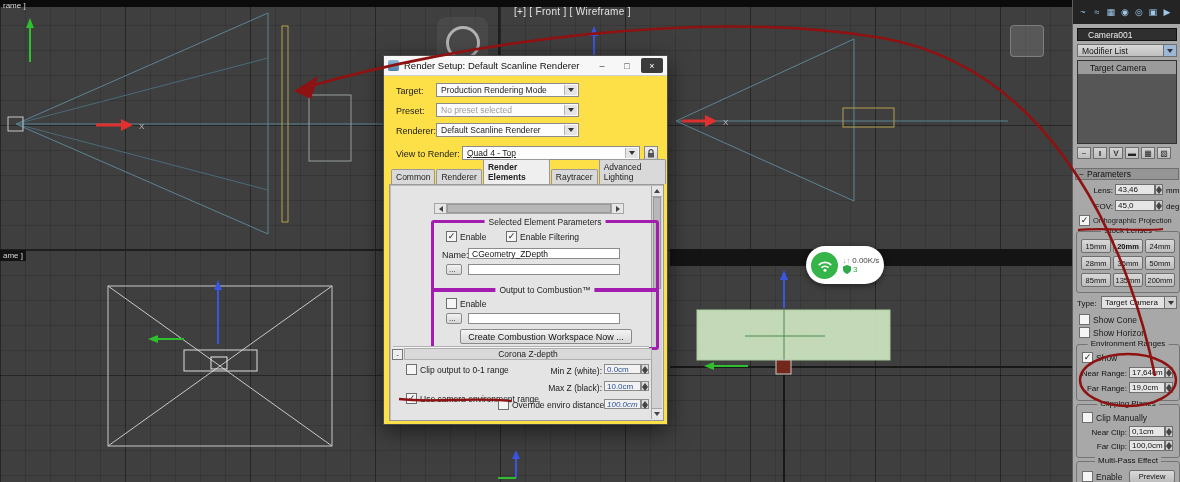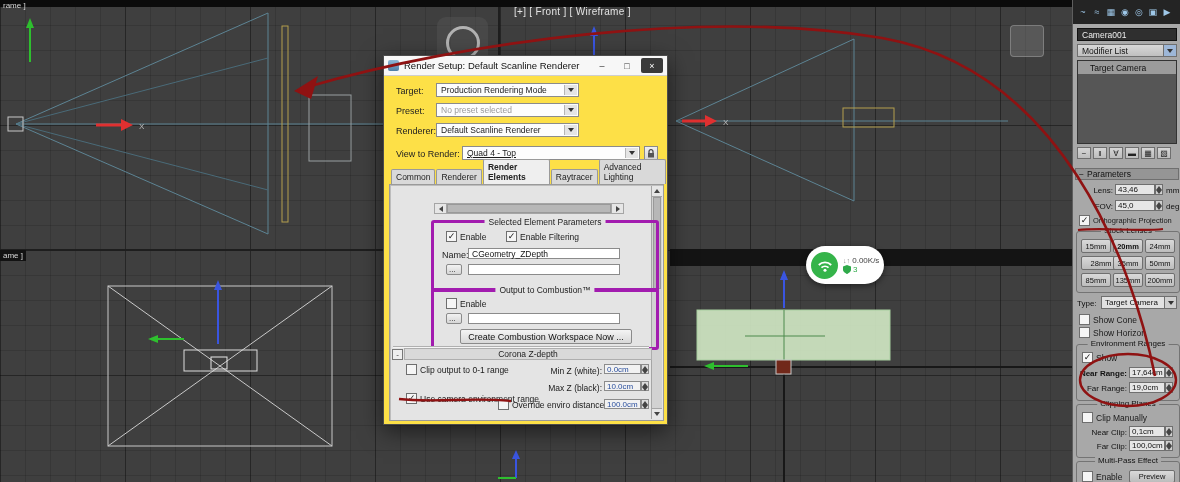--- a/index.html
+++ b/index.html
@@ -99,21 +99,21 @@
   .minibox{position:absolute;width:9px;height:9px;background:#eee;border:1px solid #777;font-size:8px;
     display:flex;align-items:center;justify-content:center;color:#333;}
   .rlabel{position:absolute;font-size:8.5px;color:#1a1a1a;text-align:right;}
 
   
   .panel{position:absolute;left:1072px;top:0;width:108px;height:482px;background:#a8a8a8;z-index:40;
     border-left:1px solid #5e5e5e;font-size:8.5px;box-sizing:border-box;}
   .ptool{position:absolute;left:0;top:0;width:108px;height:24px;background:#242424;display:flex;align-items:center;padding-left:3px;box-sizing:border-box;}
   .ticon{width:14px;height:15px;color:#9ec7e8;font-size:9px;display:flex;align-items:center;justify-content:center;}
   .namef{position:absolute;left:4px;top:28px;width:100px;height:13px;background:#2f2f2f;color:#eee;
-    font-size:8.5px;display:flex;align-items:center;padding-left:4px;box-sizing:border-box;border:1px solid #111;}
+    font-size:8.5px;display:flex;align-items:center;padding-left:10px;box-sizing:border-box;border:1px solid #111;}
   .modlist{position:absolute;left:4px;top:44px;width:100px;height:13px;background:linear-gradient(#d8d8d8,#bfbfbf);
     border:1px solid #6f6f6f;display:flex;align-items:center;padding-left:4px;font-size:8.5px;box-sizing:border-box;}
   .modlist .caretbox{position:absolute;right:0;top:0;bottom:0;width:12px;background:#9db7d8;border-left:1px solid #6f6f6f;
     display:flex;align-items:center;justify-content:center;}
   .stackbox{position:absolute;left:4px;top:60px;width:100px;height:84px;background:#565656;border:1px solid #333;box-sizing:border-box;}
   .stackrow{height:13px;background:#9b9b9b;color:#111;display:flex;align-items:center;padding-left:12px;font-size:8.5px;}
   .stackicons{position:absolute;left:4px;top:147px;display:flex;gap:2px;}
   .sicon{width:14px;height:12px;background:linear-gradient(#d6d6d6,#bdbdbd);border:1px solid #6f6f6f;
     display:flex;align-items:center;justify-content:center;font-size:8px;color:#222;box-sizing:border-box;}
   .proll{position:absolute;left:2px;top:168px;width:104px;height:12px;background:#959595;border:1px solid #6f6f6f;
@@ -344,21 +344,21 @@
 
       <span class="abs" style="left:16px;top:208px;"><span class="cb checked"></span><span class="cbl">Use camera environment range</span></span>
       <span class="rlabel" style="left:137px;top:198px;width:75px;">Max Z (black):</span>
       <div class="numf" style="left:214px;top:196px;width:37px;height:10px;">10.0cm</div>
       <div class="spin" style="left:251px;top:196px;height:10px;">
           <span class="cu"></span>
           <span class="cd"></span>
         </div>
 
       <span class="abs" style="left:108px;top:214px;"><span class="cb"></span><span class="cbl">Override enviro distance:</span></span>
-      <div class="numf" style="left:214px;top:214px;width:37px;height:10px;">100.0cm</div>
+      <div class="numf" style="left:214px;top:214px;width:37px;height:10px;font-style:italic;">100.0cm</div>
       <div class="spin" style="left:251px;top:214px;height:10px;">
           <span class="cu"></span>
           <span class="cd"></span>
         </div>
     </div>
   </div>
 
   <div class="panel">
     <div class="ptool">
       <span class="ticon">~</span>
@@ -416,21 +416,21 @@
     <span class="pcbrow" style="left:6px;top:215px;">
         <span class="cb checked"></span>
         <span class="cbl" style="font-size:7.5px;">Orthographic Projection</span>
       </span>
 
     <div class="pgroup" style="left:3px;top:231px;width:102px;height:60px;">
       <span class="gt">Stock Lenses</span>
       <div class="pbtn" style="left:4px;top:7px;width:30px;height:14px;">15mm</div>
       <div class="pbtn" style="left:36px;top:7px;width:30px;height:14px;font-weight:bold;">20mm</div>
       <div class="pbtn" style="left:68px;top:7px;width:30px;height:14px;">24mm</div>
-      <div class="pbtn" style="left:4px;top:24px;width:40px;height:14px;">28mm</div>
+      <div class="pbtn" style="left:4px;top:24px;width:30px;height:14px;">28mm</div>
       <div class="pbtn" style="left:36px;top:24px;width:30px;height:14px;">35mm</div>
       <div class="pbtn" style="left:68px;top:24px;width:30px;height:14px;">50mm</div>
       <div class="pbtn" style="left:4px;top:41px;width:30px;height:14px;">85mm</div>
       <div class="pbtn" style="left:36px;top:41px;width:30px;height:14px;">135mm</div>
       <div class="pbtn" style="left:68px;top:41px;width:30px;height:14px;">200mm</div>
     </div>
 
     <span class="plabel" style="left:4px;top:299px;width:22px;text-align:left;">Type:</span>
     <div class="pdd" style="left:28px;top:296px;width:76px;height:13px;">
       <span>Target Camera</span>
@@ -447,21 +447,21 @@
         <span class="cb"></span>
         <span class="cbl">Show Horizon</span>
       </span>
 
     <div class="pgroup" style="left:3px;top:344px;width:102px;height:55px;">
       <span class="gt">Environment Ranges</span>
       <span class="pcbrow" style="left:5px;top:7px;">
           <span class="cb checked"></span>
           <span class="cbl">Show</span>
         </span>
-      <span class="plabel" style="left:0px;top:24px;width:50px;font-weight:bold;">Near Range:</span>
+      <span class="plabel" style="left:0px;top:24px;width:50px;">Near Range:</span>
       <div class="pnum" style="left:52px;top:22px;width:36px;height:11px;">17,64cm</div>
       <div class="pspin" style="left:88px;top:22px;height:11px;">
           <span class="cu"></span>
           <span class="cd"></span>
         </div>
       <span class="plabel" style="left:0px;top:39px;width:50px;">Far Range:</span>
       <div class="pnum" style="left:52px;top:37px;width:36px;height:11px;">19,0cm</div>
       <div class="pspin" style="left:88px;top:37px;height:11px;">
           <span class="cu"></span>
           <span class="cd"></span>

